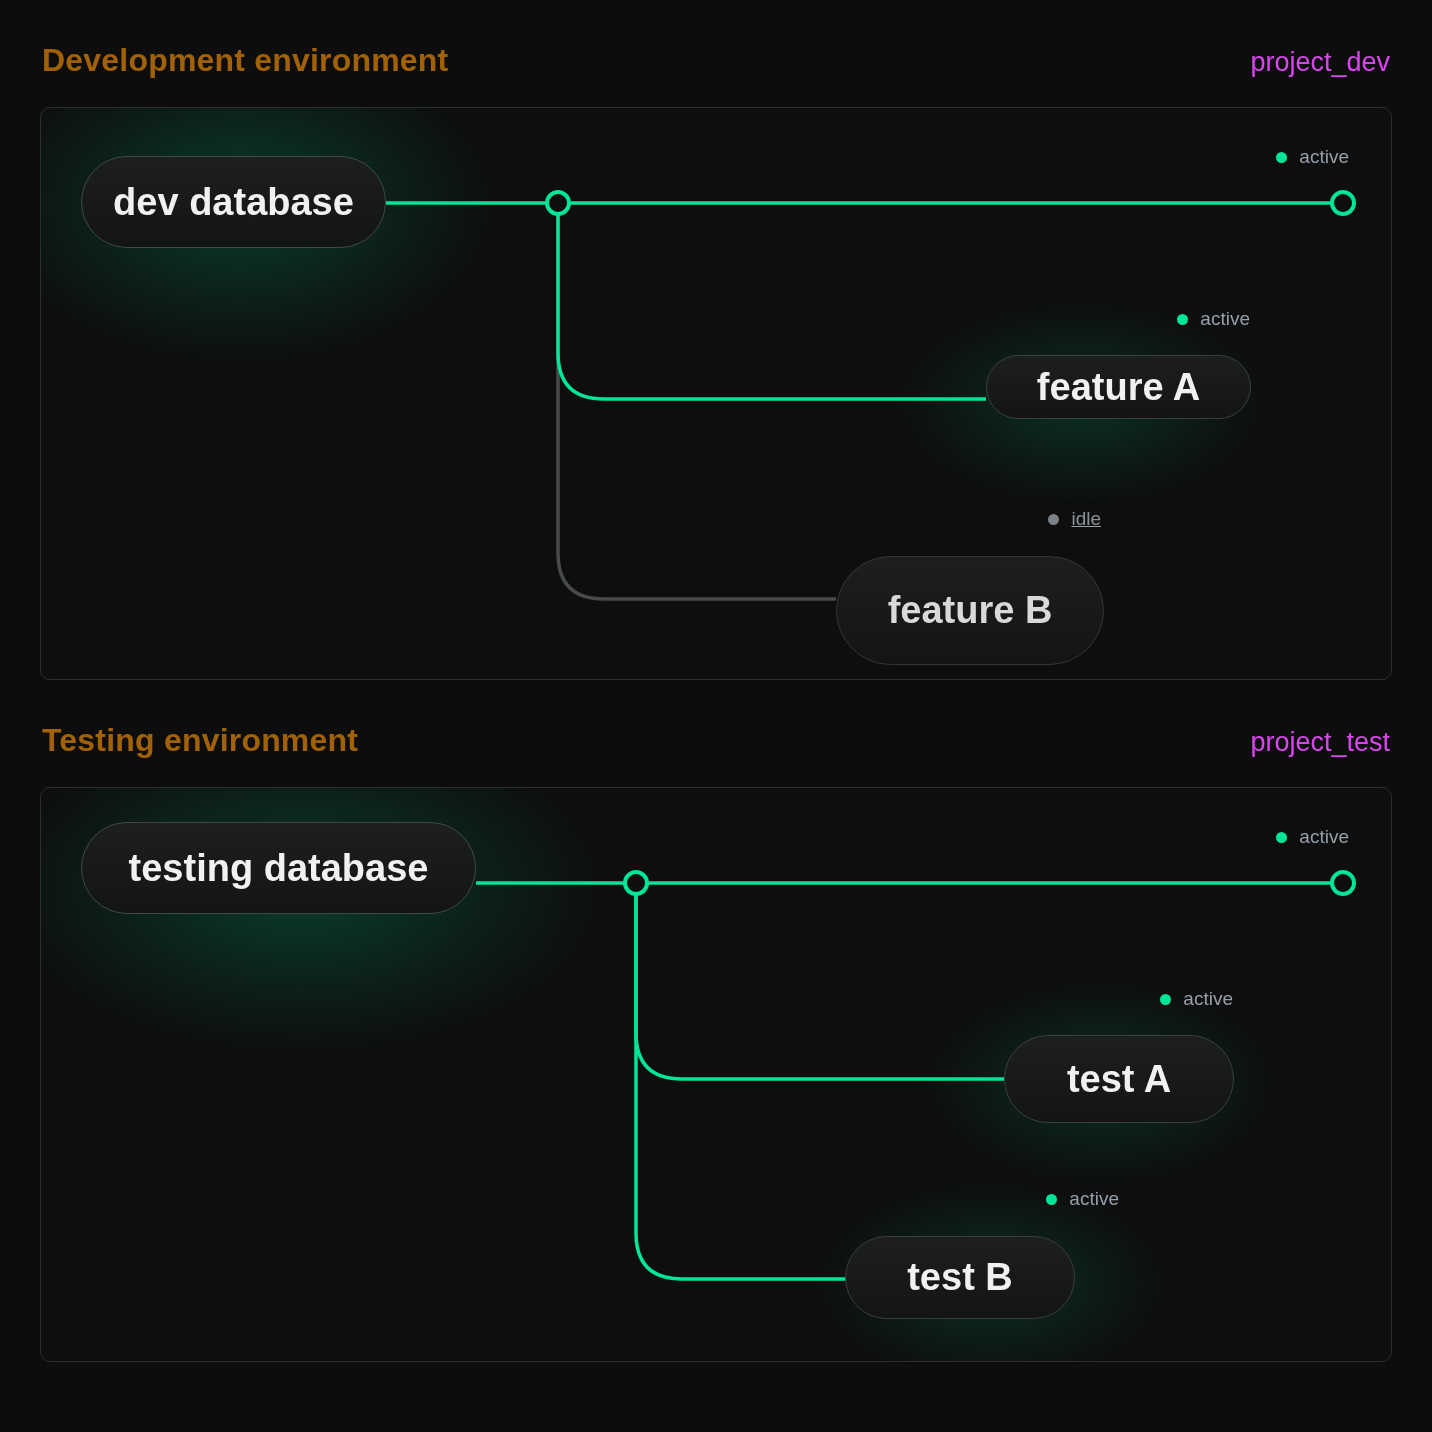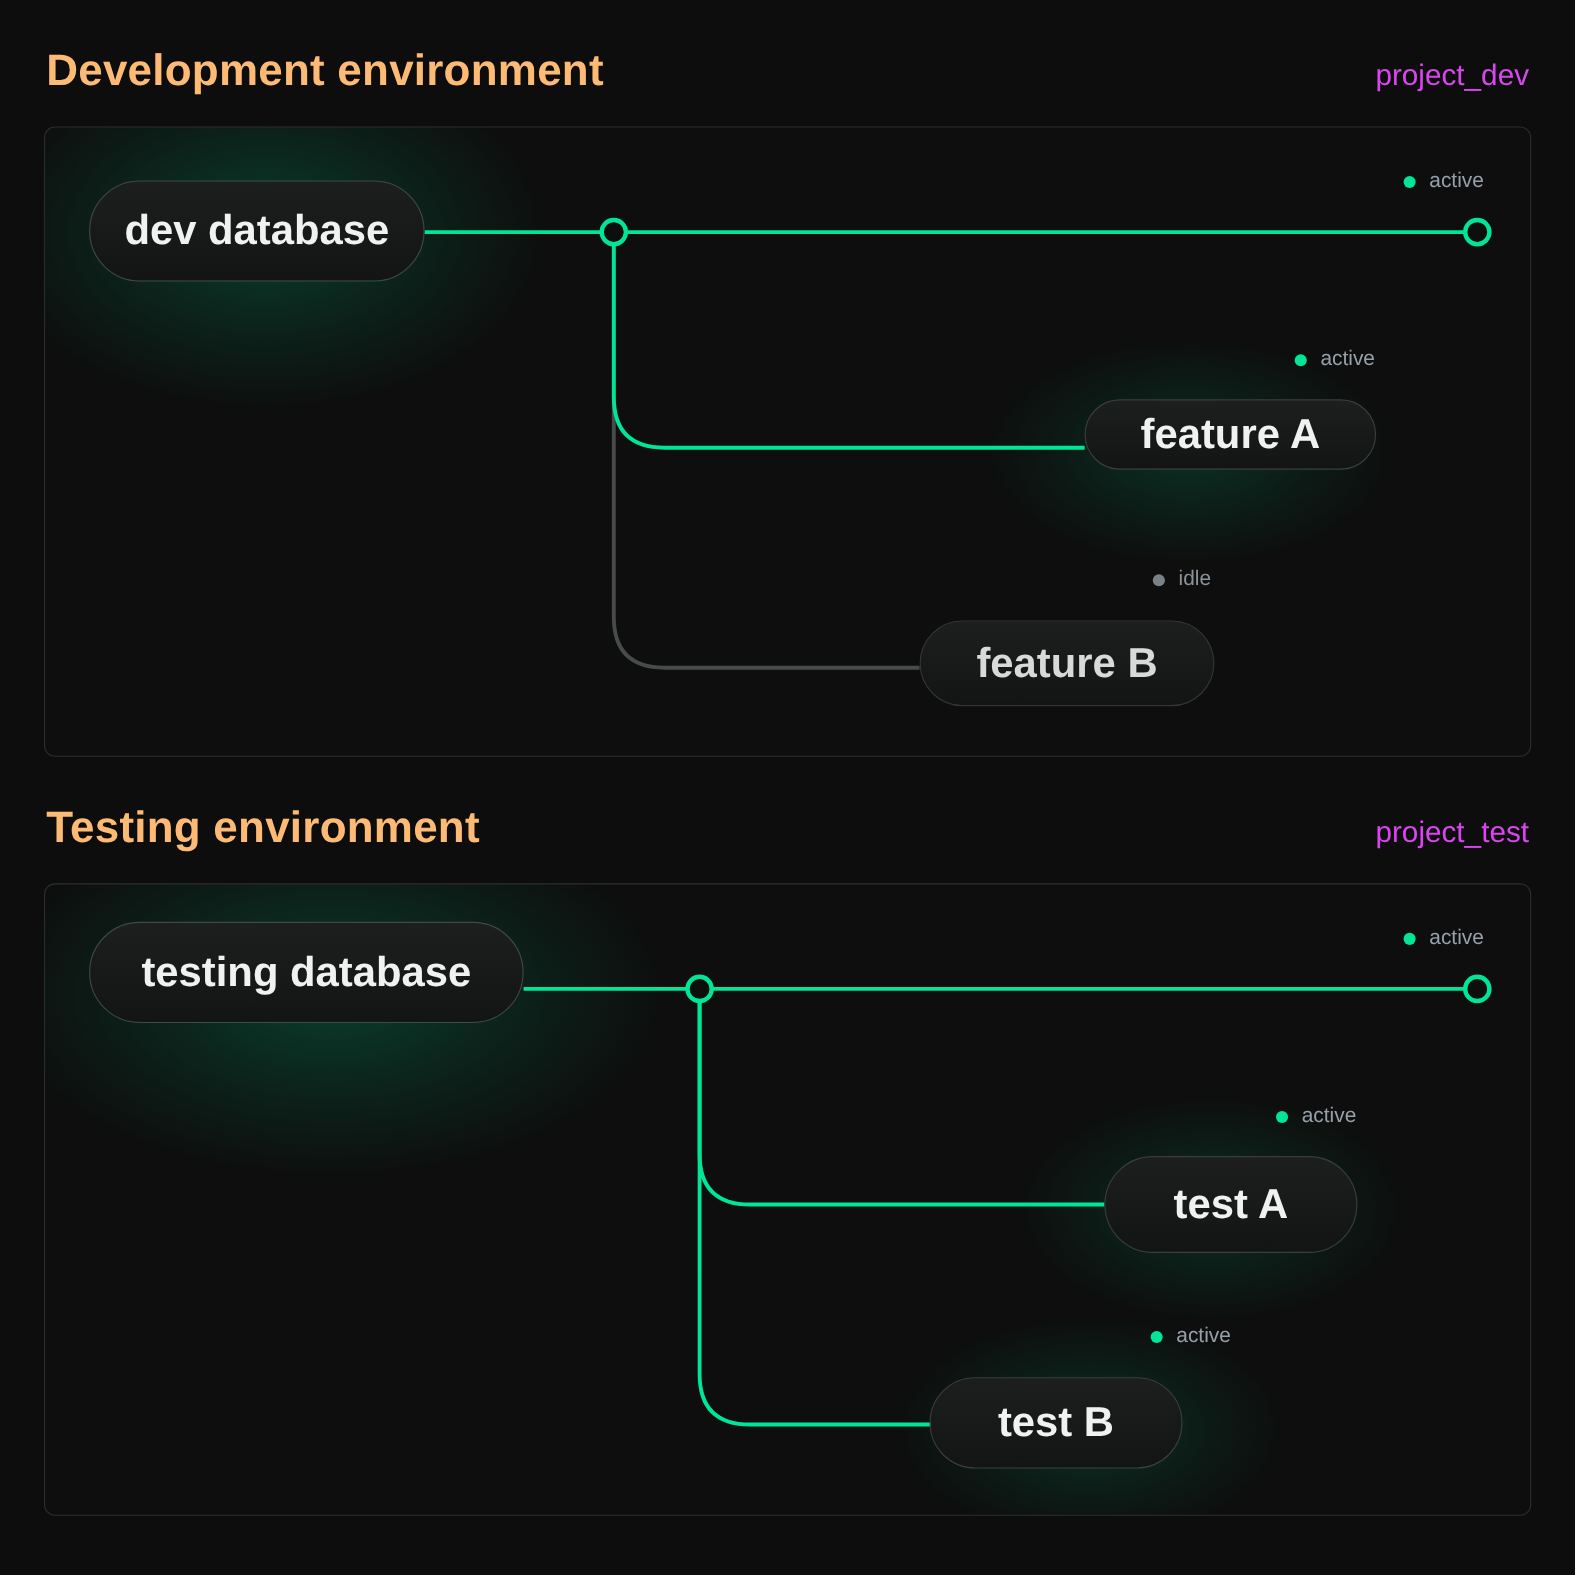--- a/index.html
+++ b/index.html
@@ -12,24 +12,24 @@
   }
   .page { padding: 0 40px; }
 
   .section-header {
     display: flex;
     justify-content: space-between;
     align-items: baseline;
     padding: 42px 2px 28px 2px;
   }
   .section-title {
-    font-size: 40px;
+    font-size: 32px;
     font-weight: 700;
     letter-spacing: 0.2px;
-    color: #fdba74;
+    color: #a16207;
   }
   .project-label {
     font-size: 27px;
     font-weight: 400;
     color: #d946ef;
   }
 
   .panel {
     position: relative;
     width: 1352px;
@@ -130,26 +130,26 @@
 
     <div class="status" style="top:200px; right:141px;">
       <span class="dot"></span>
       <span class="status-text">active</span>
     </div>
 
     <div class="pill" style="left:945px; top:247px; width:265px; height:64px;">
       <span>feature A</span>
     </div>
 
-    <div class="status idle" style="top:400px; right:290px;">
+    <div class="status idle" style="top:400px; right:290px;text-decoration:underline;">
       <span class="dot"></span>
       <span class="status-text">idle</span>
     </div>
 
-    <div class="pill idle" style="left:795px; top:448px; width:268px; height:78px;">
+    <div class="pill idle" style="left:795px; top:448px; width:268px; height:109px;">
       <span>feature B</span>
     </div>
 
   </div>
 
   <div class="section-header">
     <div class="section-title">Testing environment</div>
     <div class="project-label">project_test</div>
   </div>
 

